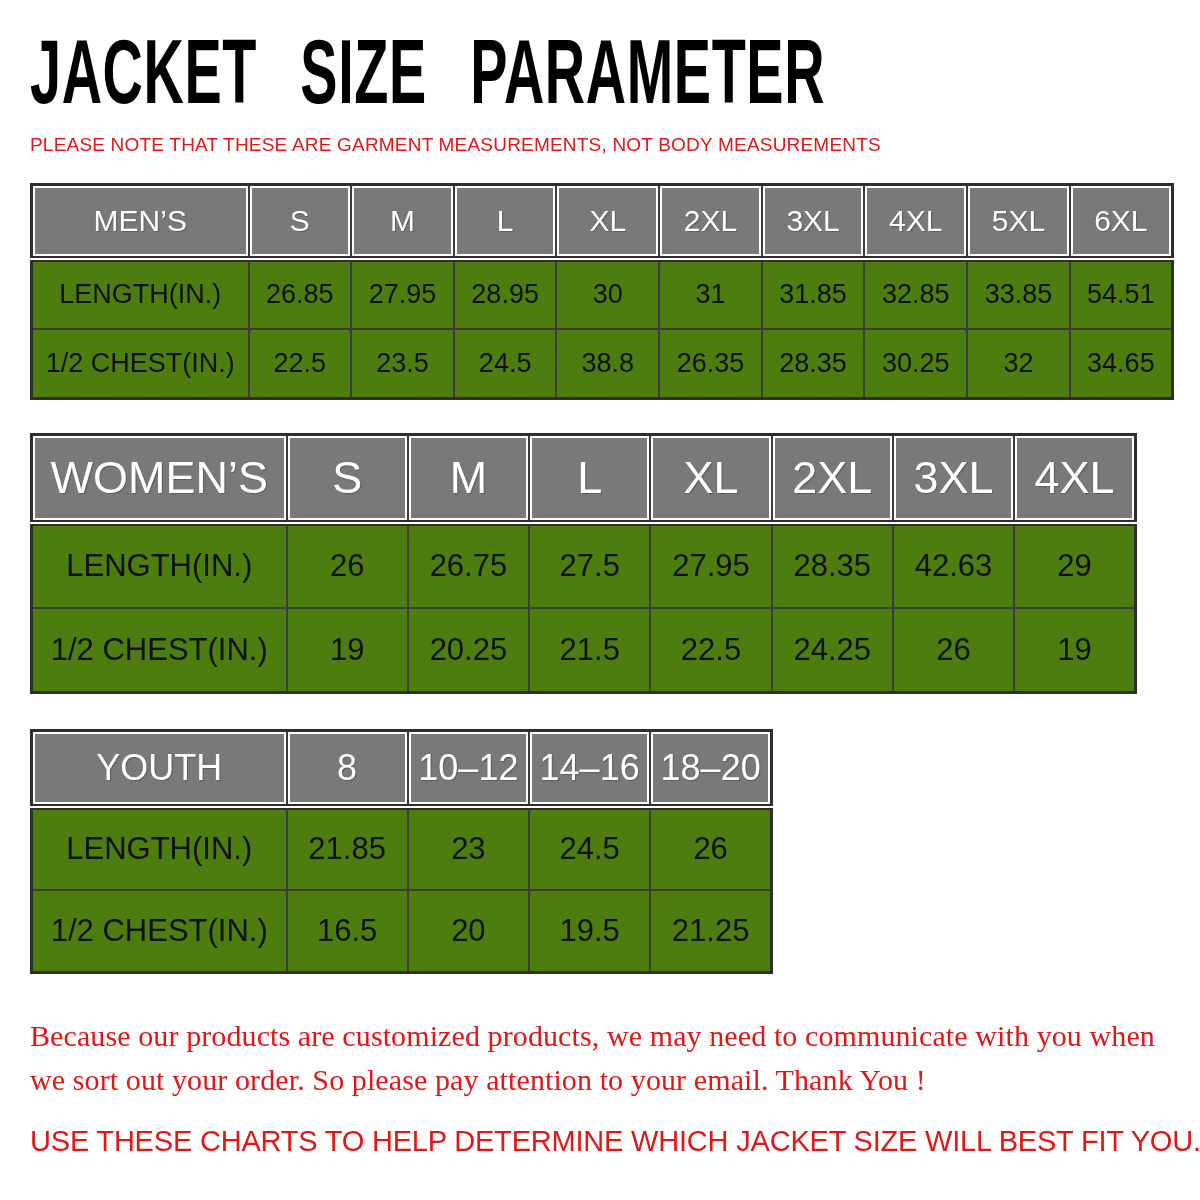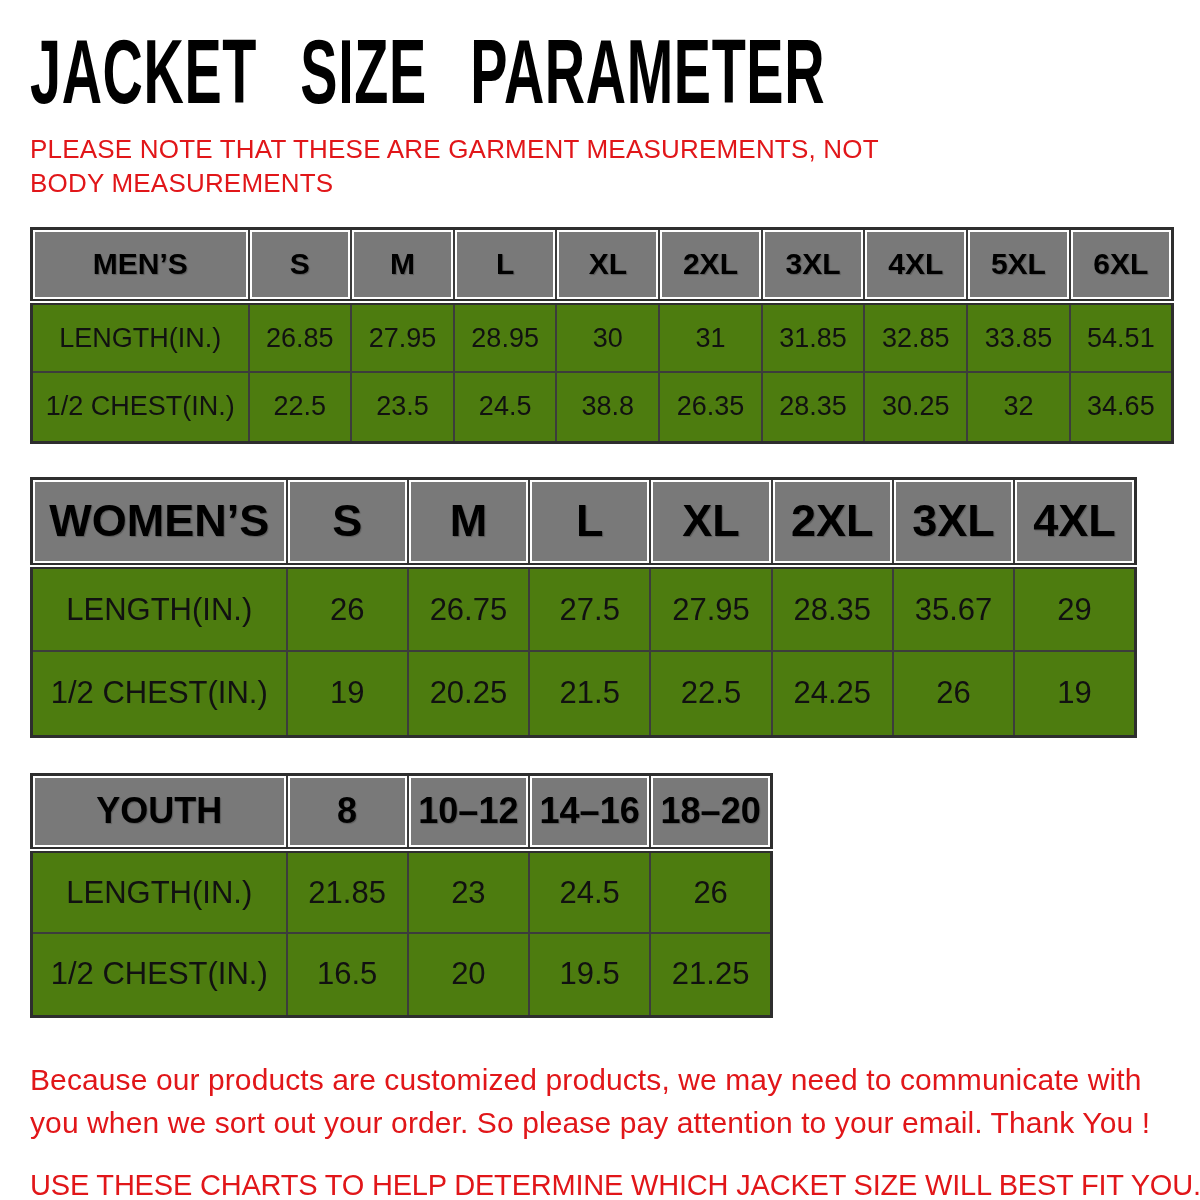--- a/index.html
+++ b/index.html
@@ -19,43 +19,43 @@
     letter-spacing: 1px;
     word-spacing: 44px;
     white-space: nowrap;
     transform: scaleX(0.62);
     transform-origin: 0 0;
     color: #000;
   }
   .note {
     margin-top: 16px;
     max-width: 900px;
-    font-size: 26px;
+    font-size: 19px;
     line-height: 1.32;
     color: #e11619;
     letter-spacing: 0.2px;
   }
   table.size-table {
     border-collapse: collapse;
     table-layout: fixed;
     text-align: center;
     border: 3px solid #2e2e2e;
   }
   table.size-table th, table.size-table td {
     border: 2px solid #3c3c3c;
     text-align: center;
     vertical-align: middle;
     padding: 0;
     overflow: hidden;
     white-space: nowrap;
   }
   table.size-table th {
     background: #797979;
-    color: #000000;
-    font-weight: bold;
+    color: #ffffff;
+    font-weight: normal;
     box-shadow: inset 0 0 0 2px #ffffff;
     text-shadow: 1px 1px 1px rgba(0,0,0,0.25);
     border-bottom: 6px double #2e2e2e;
   }
   table.size-table td { background: #4d7c0f; color: #111; }
   td.row-label { letter-spacing: 0; }
 
   .tbl-mens   { width: 1144px; margin-top: 26px; }
   .tbl-mens   col.label-col { width: 217px; }
   .tbl-mens   thead tr { height: 74px; }
@@ -77,20 +77,21 @@
   .tbl-youth  th { font-size: 36px; }
   .tbl-youth  td { font-size: 31px; }
 
   .footer-1 {
     margin-top: 40px;
     max-width: 1145px;
     font-size: 30px;
     line-height: 1.45;
     color: #e11619;
     letter-spacing: 0.1px;
+    font-family: Liberation Serif, serif;
   }
   .footer-2 {
     margin-top: 24px;
     font-size: 29px;
     color: #e11619;
     letter-spacing: -0.2px;
     white-space: nowrap;
   }
 </style>
 </head>
@@ -181,21 +182,21 @@
       </tr>
     </thead>
     <tbody>
       <tr>
         <td class="row-label">LENGTH(IN.)</td>
         <td>26</td>
         <td>26.75</td>
         <td>27.5</td>
         <td>27.95</td>
         <td>28.35</td>
-        <td>35.67</td>
+        <td>42.63</td>
         <td>29</td>
       </tr>
       <tr>
         <td class="row-label">1/2 CHEST(IN.)</td>
         <td>19</td>
         <td>20.25</td>
         <td>21.5</td>
         <td>22.5</td>
         <td>24.25</td>
         <td>26</td>

